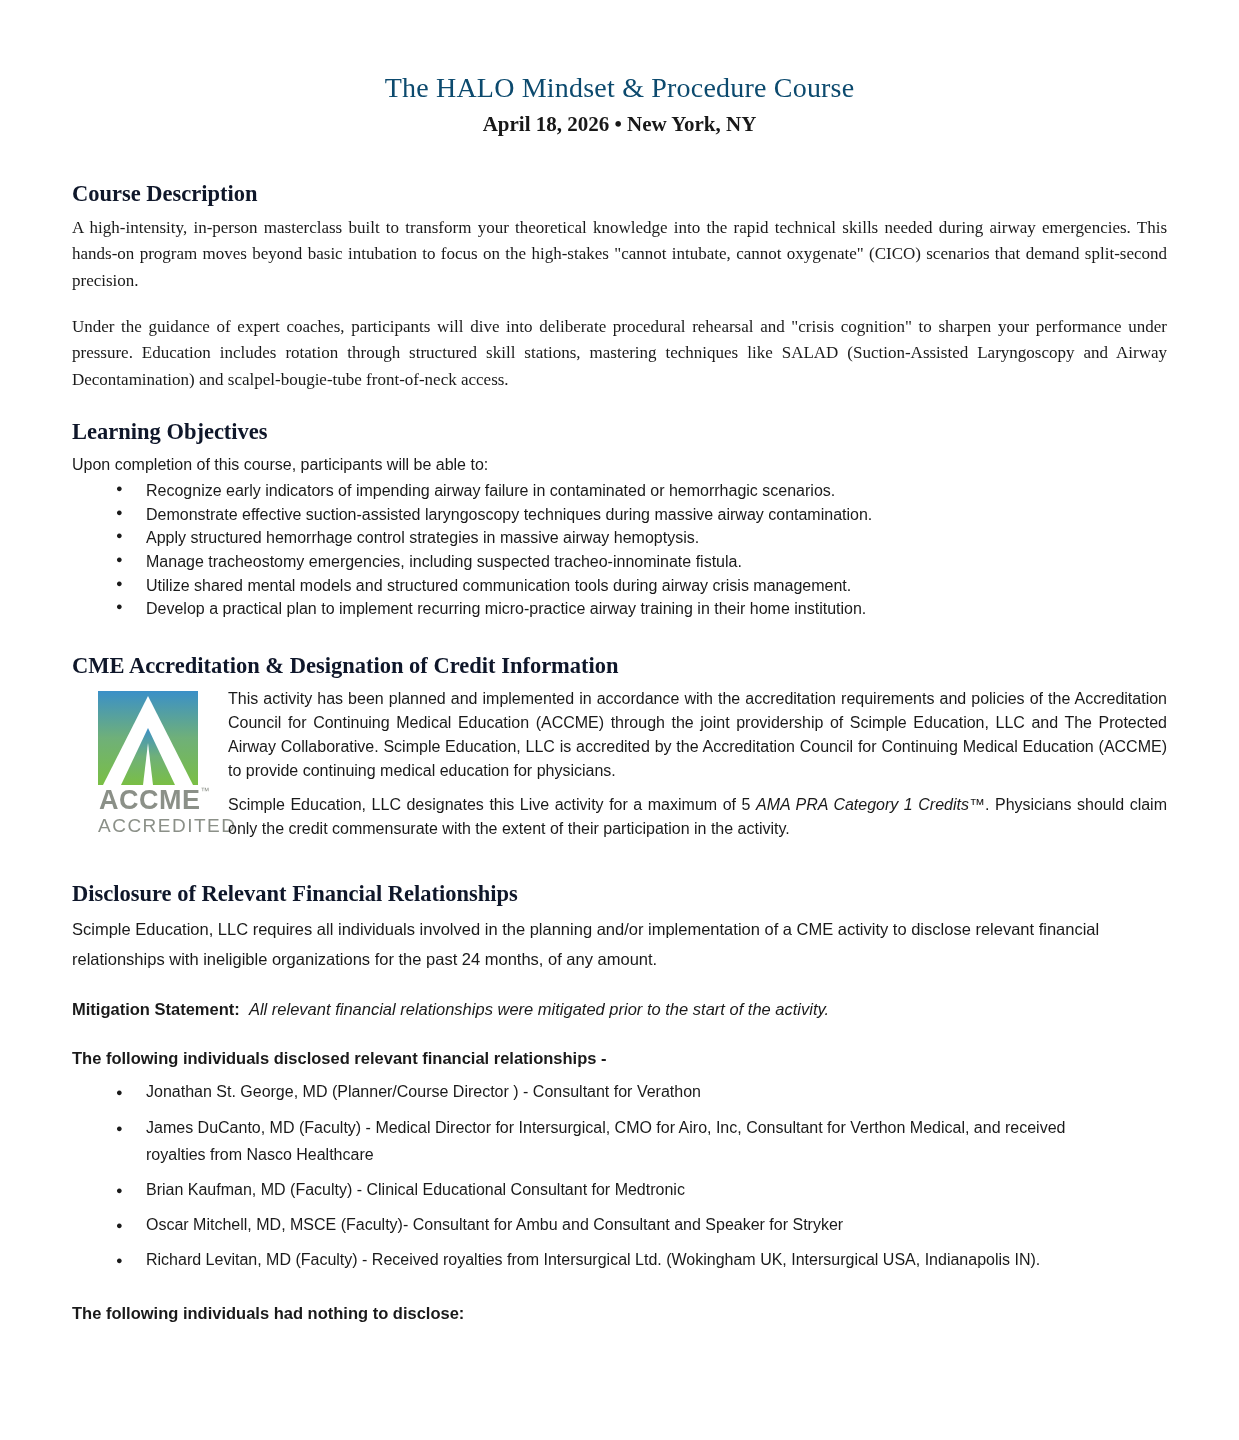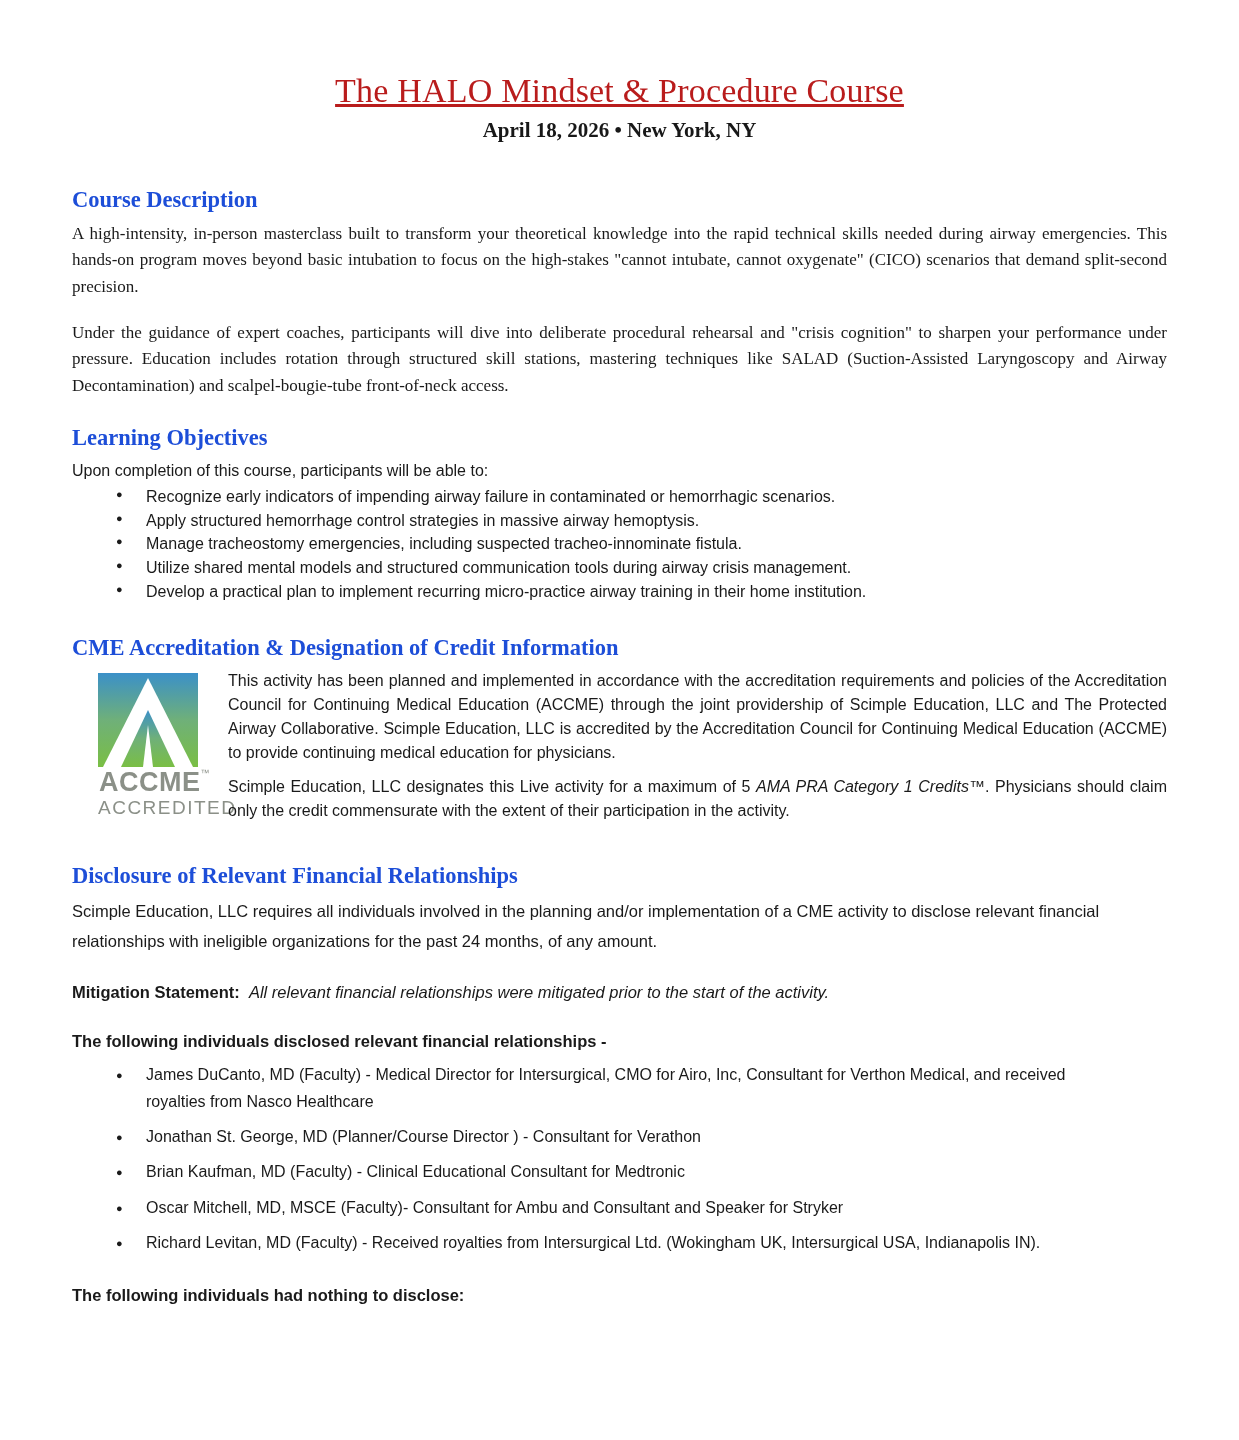--- a/index.html
+++ b/index.html
@@ -11,40 +11,39 @@
     padding: 72px 72px 20px 72px;
     font-family: "Liberation Sans", sans-serif;
     color: #1a1a1a;
   }
 
   
   .doc-header { text-align: center; margin-bottom: 44px; }
   .doc-title {
     font-family: "Liberation Serif", serif;
     font-weight: 400;
-    font-size: 34px;
-    color: #b91c1c;
+    font-size: 28px;
+    color: #0c4a6e;
     letter-spacing: 0.2px;
-    text-decoration: underline;
   }
   .doc-subtitle {
     font-family: "Liberation Serif", serif;
     font-weight: 600;
     font-size: 21px;
     margin-top: 8px;
     color: #181818;
   }
 
   
   .section { margin-bottom: 26px; }
   .section-heading {
     font-family: "Liberation Serif", serif;
     font-weight: 700;
     font-size: 22.5px;
-    color: #1d4ed8;
+    color: #0f172a;
     margin-bottom: 8px;
   }
 
   
   .serif-para {
     font-family: "Liberation Serif", serif;
     font-size: 17px;
     line-height: 1.55;
     text-align: justify;
     margin-bottom: 20px;
@@ -134,20 +133,21 @@
   <h2 class="section-heading">Course Description</h2>
   <p class="serif-para">A high-intensity, in-person masterclass built to transform your theoretical knowledge into the rapid technical skills needed during airway emergencies. This hands-on program moves beyond basic intubation to focus on the high-stakes "cannot intubate, cannot oxygenate" (CICO) scenarios that demand split-second precision.</p>
   <p class="serif-para">Under the guidance of expert coaches, participants will dive into deliberate procedural rehearsal and "crisis cognition" to sharpen your performance under pressure. Education includes rotation through structured skill stations, mastering techniques like SALAD (Suction-Assisted Laryngoscopy and Airway Decontamination) and scalpel-bougie-tube front-of-neck access.</p>
 </section>
 
 <section class="section">
   <h2 class="section-heading">Learning Objectives</h2>
   <p class="sans-para">Upon completion of this course, participants will be able to:</p>
   <ul class="bullet-list">
     <li>Recognize early indicators of impending airway failure in contaminated or hemorrhagic scenarios.</li>
+    <li>Demonstrate effective suction-assisted laryngoscopy techniques during massive airway contamination.</li>
     <li>Apply structured hemorrhage control strategies in massive airway hemoptysis.</li>
     <li>Manage tracheostomy emergencies, including suspected tracheo-innominate fistula.</li>
     <li>Utilize shared mental models and structured communication tools during airway crisis management.</li>
     <li>Develop a practical plan to implement recurring micro-practice airway training in their home institution.</li>
   </ul>
 </section>
 
 <section class="section" style="margin-top:32px;">
   <h2 class="section-heading">CME Accreditation &amp; Designation of Credit Information</h2>
   <div class="cme-body">
@@ -179,22 +179,22 @@
 
 <section class="section" style="margin-top:40px;">
   <h2 class="section-heading">Disclosure of Relevant Financial Relationships</h2>
   <p class="disc-para">Scimple Education, LLC requires all individuals involved in the planning and/or implementation of a CME activity to disclose relevant financial relationships with ineligible organizations for the past 24 months, of any amount.</p>
 
   <p class="mitigation-line"><span class="bold">Mitigation Statement:</span>&nbsp; <span class="italic">All relevant financial relationships were mitigated prior to the start of the activity.</span></p>
 
   <div class="sublist-block">
     <div class="list-heading">The following individuals disclosed relevant financial relationships -</div>
     <ul class="bullet-list roomy">
+      <li>Jonathan St. George,  MD (Planner/Course Director ) - Consultant for Verathon</li>
       <li>James DuCanto, MD (Faculty) - Medical Director for Intersurgical, CMO for Airo, Inc, Consultant for Verthon Medical, and received royalties from Nasco Healthcare</li>
-      <li>Jonathan St. George,  MD (Planner/Course Director ) - Consultant for Verathon</li>
       <li>Brian Kaufman, MD (Faculty) - Clinical Educational Consultant for Medtronic</li>
       <li>Oscar Mitchell, MD, MSCE  (Faculty)- Consultant for Ambu and Consultant and Speaker for Stryker</li>
       <li>Richard  Levitan, MD (Faculty) - Received royalties from  Intersurgical Ltd. (Wokingham UK, Intersurgical USA, Indianapolis IN).</li>
     </ul>
   </div>
 
   <div class="sublist-block">
     <div class="list-heading">The following individuals had nothing to disclose:</div>
 
   </div>

